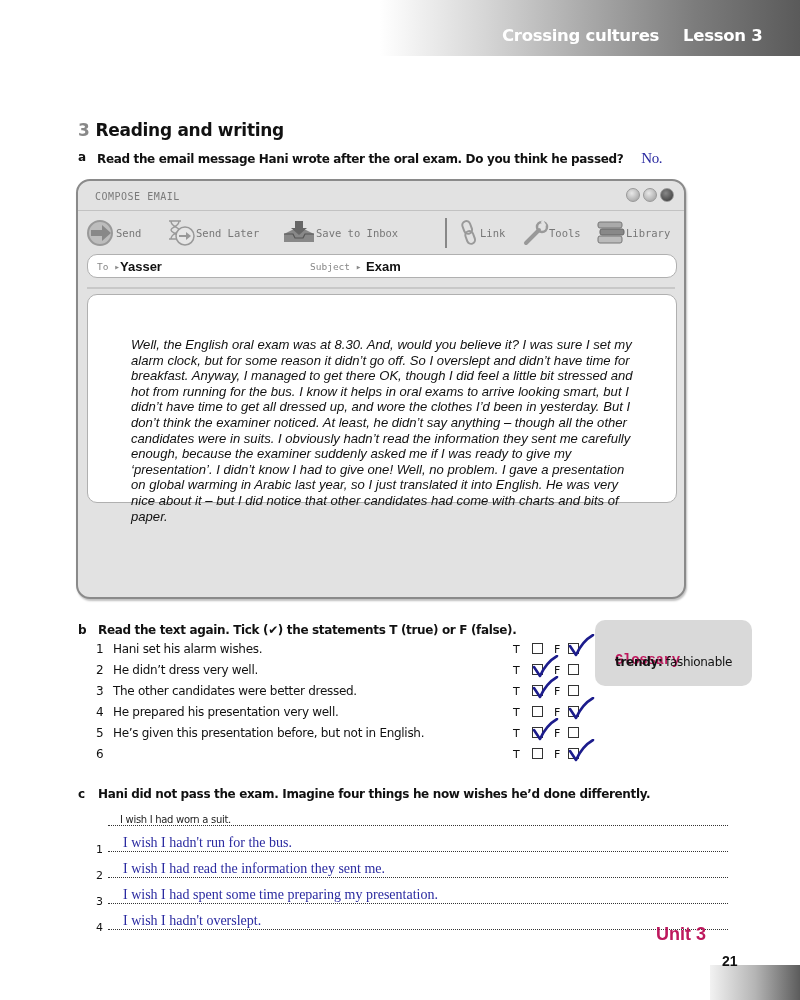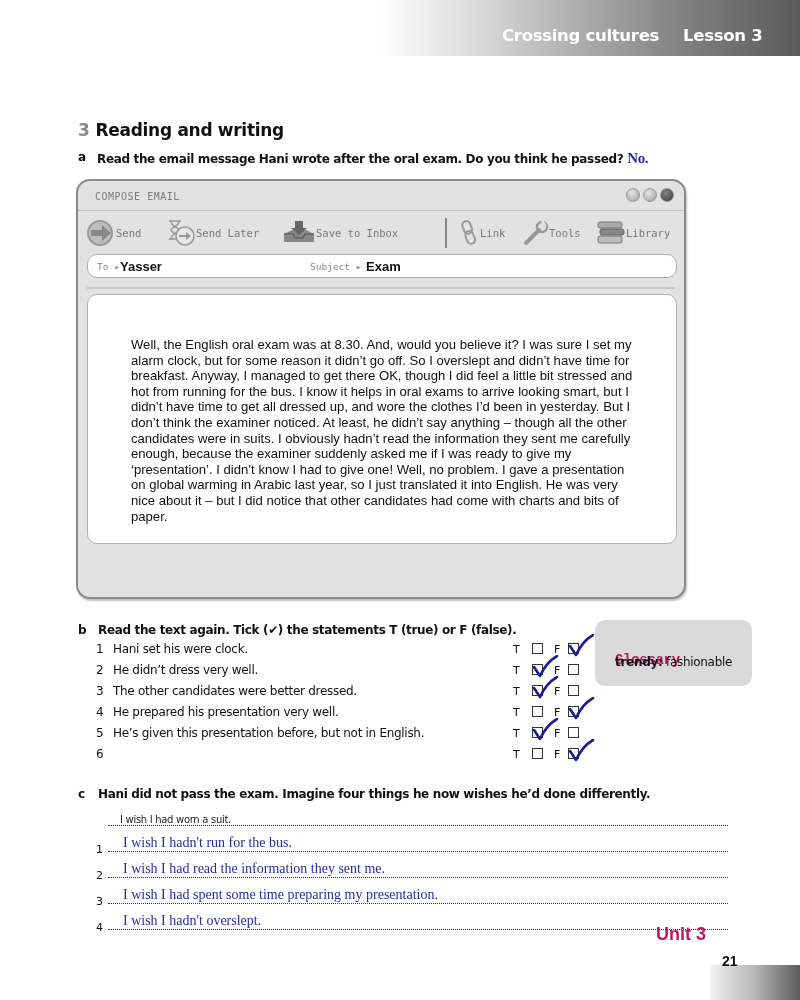--- a/index.html
+++ b/index.html
@@ -39,22 +39,22 @@
 
   .address-bar {
     position: absolute; left: 9px; top: 73px; width: 590px; height: 24px;
     background: #fff; border: 1px solid #b0b0b0; border-radius: 10px;
   }
   .addr-label { position: absolute; top: 6px; font-family: "DejaVu Sans Mono", monospace; font-size: 9.5px; color: #888; }
   .addr-value { position: absolute; top: 4px; font-family: "Liberation Sans", sans-serif; font-weight: bold; font-size: 13px; color: #111; }
   .divider-line { position: absolute; left: 9px; right: 9px; top: 106px; height: 2px; background: #c8c8c8; }
 
   .message-box {
-    position: absolute; left: 9px; top: 113px; width: 590px; height: 250px;
-    background: #fff; border: 1px solid #b0b0b0; border-radius: 10px;
+    position: absolute; left: 9px; top: 113px; width: 590px; height: 209px;
+    background: #fff; border: 1px solid #b0b0b0; border-radius: 10px; font-style: italic;
   }
   .message-text {
     position: absolute; left: 43px; top: 42px; width: 510px;
     font-family: "Liberation Sans", sans-serif; font-size: 13.1px; line-height: 15.6px; color: #111;
   }
   .message-text p { margin: 0; }
 
   
   .tf-row { position: absolute; left: 96px; height: 20px; width: 500px; }
   .tf-num { position: absolute; left: 0; top: 0; font-family: "DejaVu Sans", sans-serif; font-size: 12px; color: #111; }
@@ -94,21 +94,21 @@
   <span>Crossing cultures</span><span class="lesson">Lesson 3</span>
 </div>
 
 <div class="section-title">
   <span class="num">3</span><span>Reading and writing</span>
 </div>
 
 <div class="q-letter" style="left:78px; top:150px;">a</div>
 <div class="q-text" style="left:97px; top:150px;">
   <span>Read the email message Hani wrote after the oral exam. Do you think he passed?</span>
-  <span class="answer-blue" style="margin-left:0; font-weight:bold;">No.</span>
+  <span class="answer-blue" style="margin-left:14px; font-weight:normal;">No.</span>
 </div>
 
 <div class="email-window">
   <div class="email-titlebar">
     <span class="email-title">COMPOSE EMAIL</span>
     <div class="win-btns">
       <span class="win-btn"></span>
       <span class="win-btn"></span>
       <span class="win-btn dark"></span>
     </div>
@@ -190,21 +190,21 @@
     </div>
   </div>
 </div>
 
 <div class="q-letter" style="left:78px; top:623px;">b</div>
 <div class="q-text" style="left:98px; top:623px;">Read the text again. Tick (✔) the statements T (true) or F (false).</div>
 
 <div id="tf-list">
     <div class="tf-row" style="top: 642px;">
       <span class="tf-num">1</span>
-      <span class="tf-stmt">Hani set his were clock.</span>
+      <span class="tf-stmt">Hani set his alarm wishes.</span>
       <span class="tf-opt" style="left:417px;">T</span>
       <span class="tf-box" style="left:436px;"></span>
       <span class="tf-opt" style="left:458px;">F</span>
       <span class="tf-box" style="left:472px;">
         <svg class="tick" viewBox="0 0 28 24">
           <path d="M3 12 l6 9 c4 -9 10 -16 17 -20" fill="none" stroke="#1c1c8c" stroke-width="2.6" stroke-linecap="round" stroke-linejoin="round"></path>
         </svg>
       </span>
     </div>
     <div class="tf-row" style="top: 663px;">

